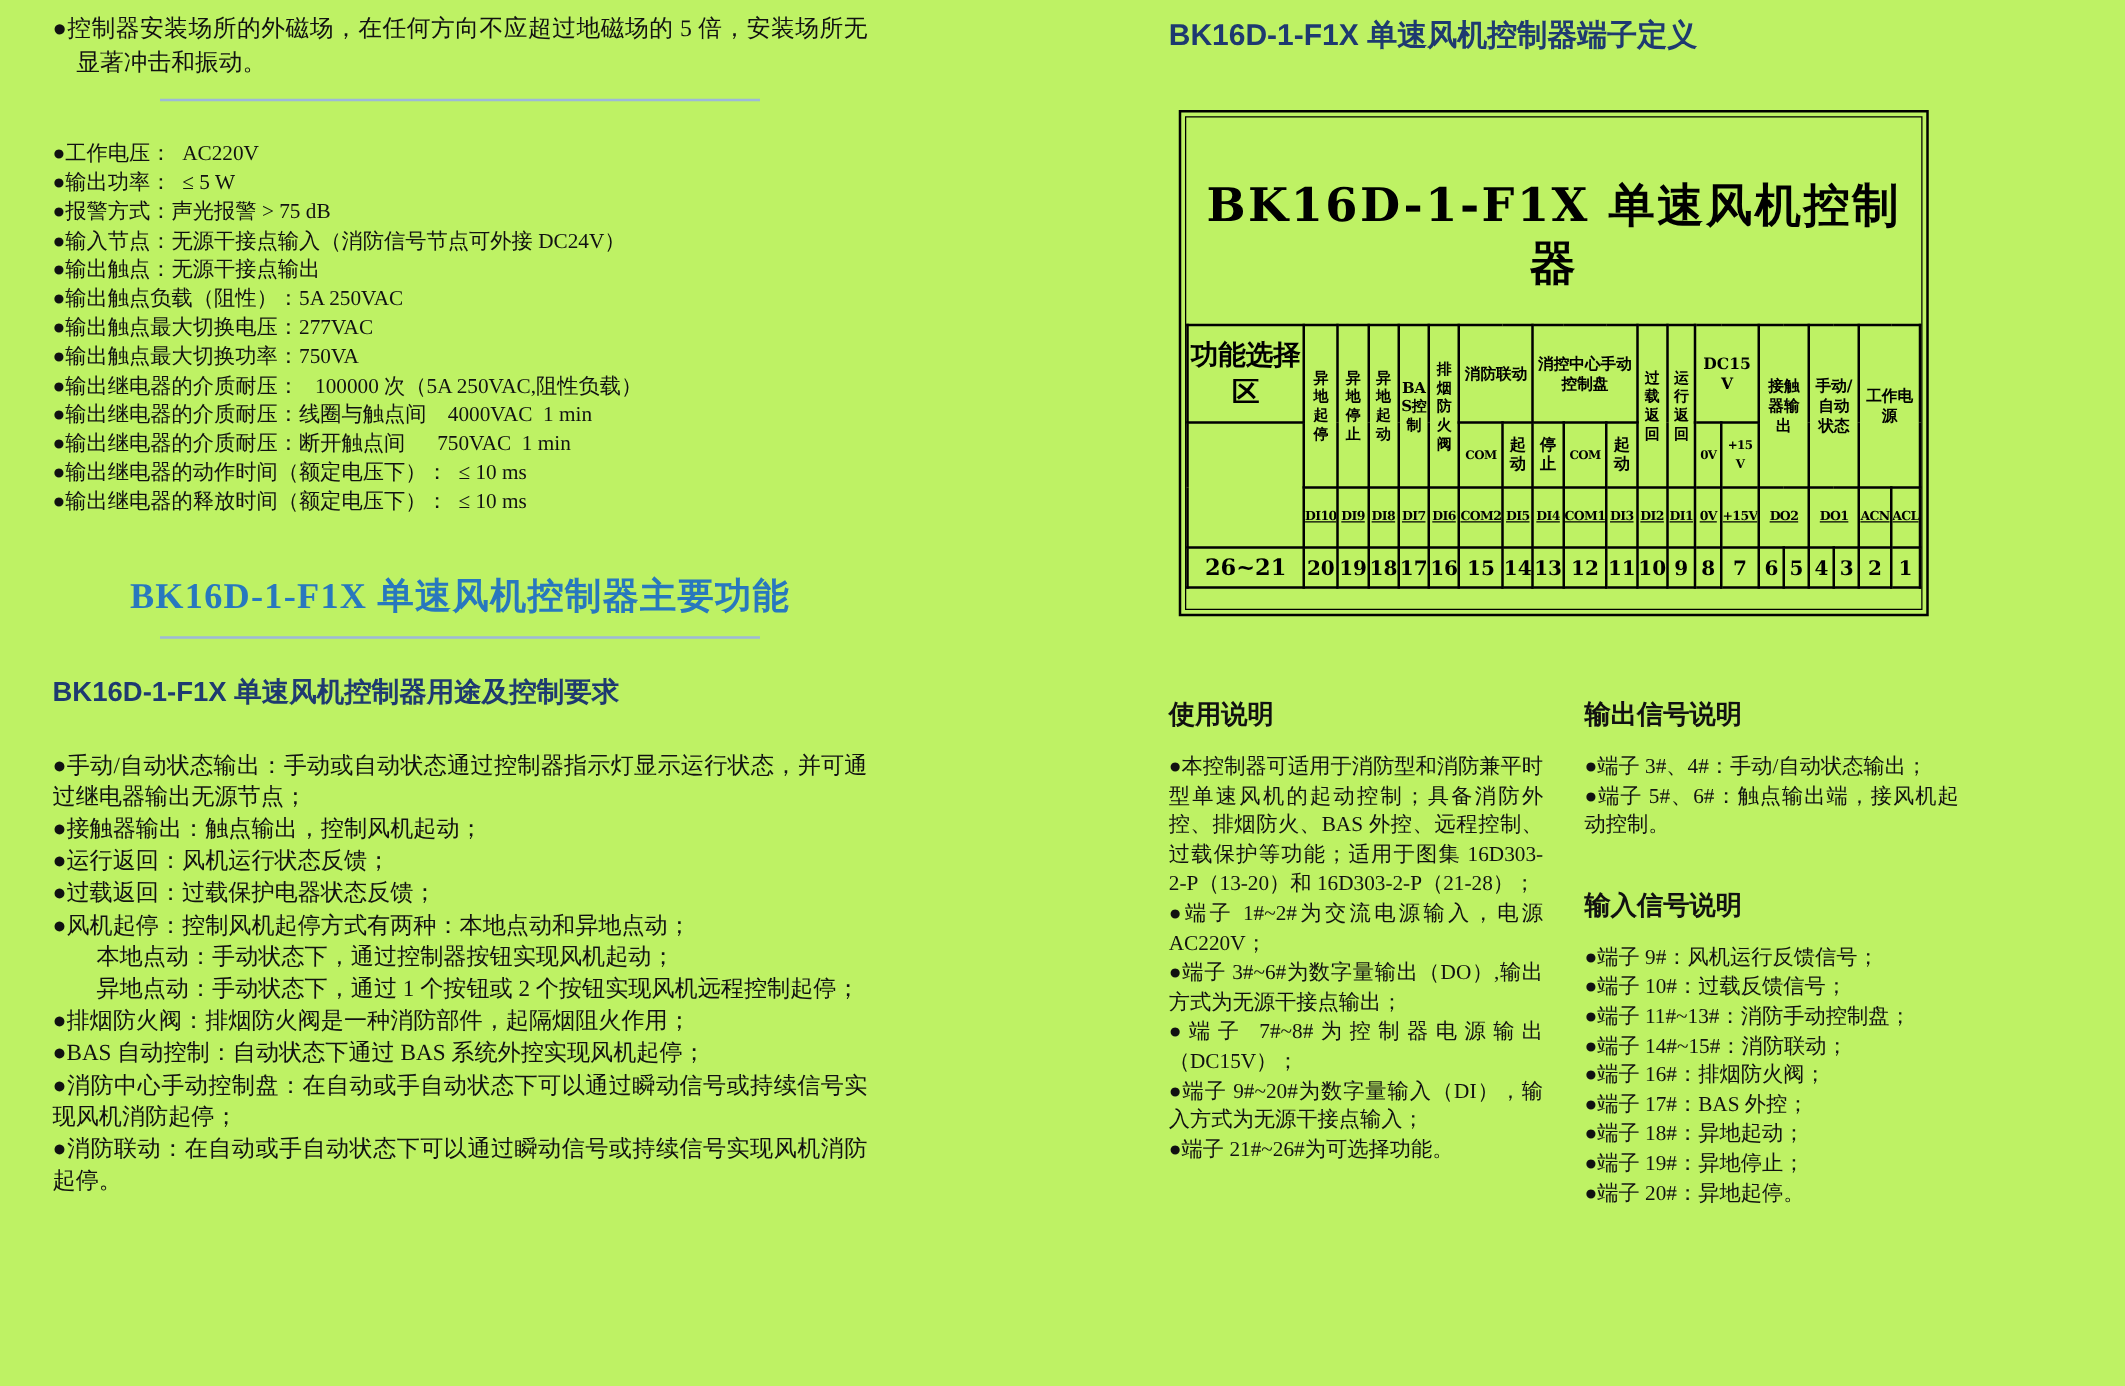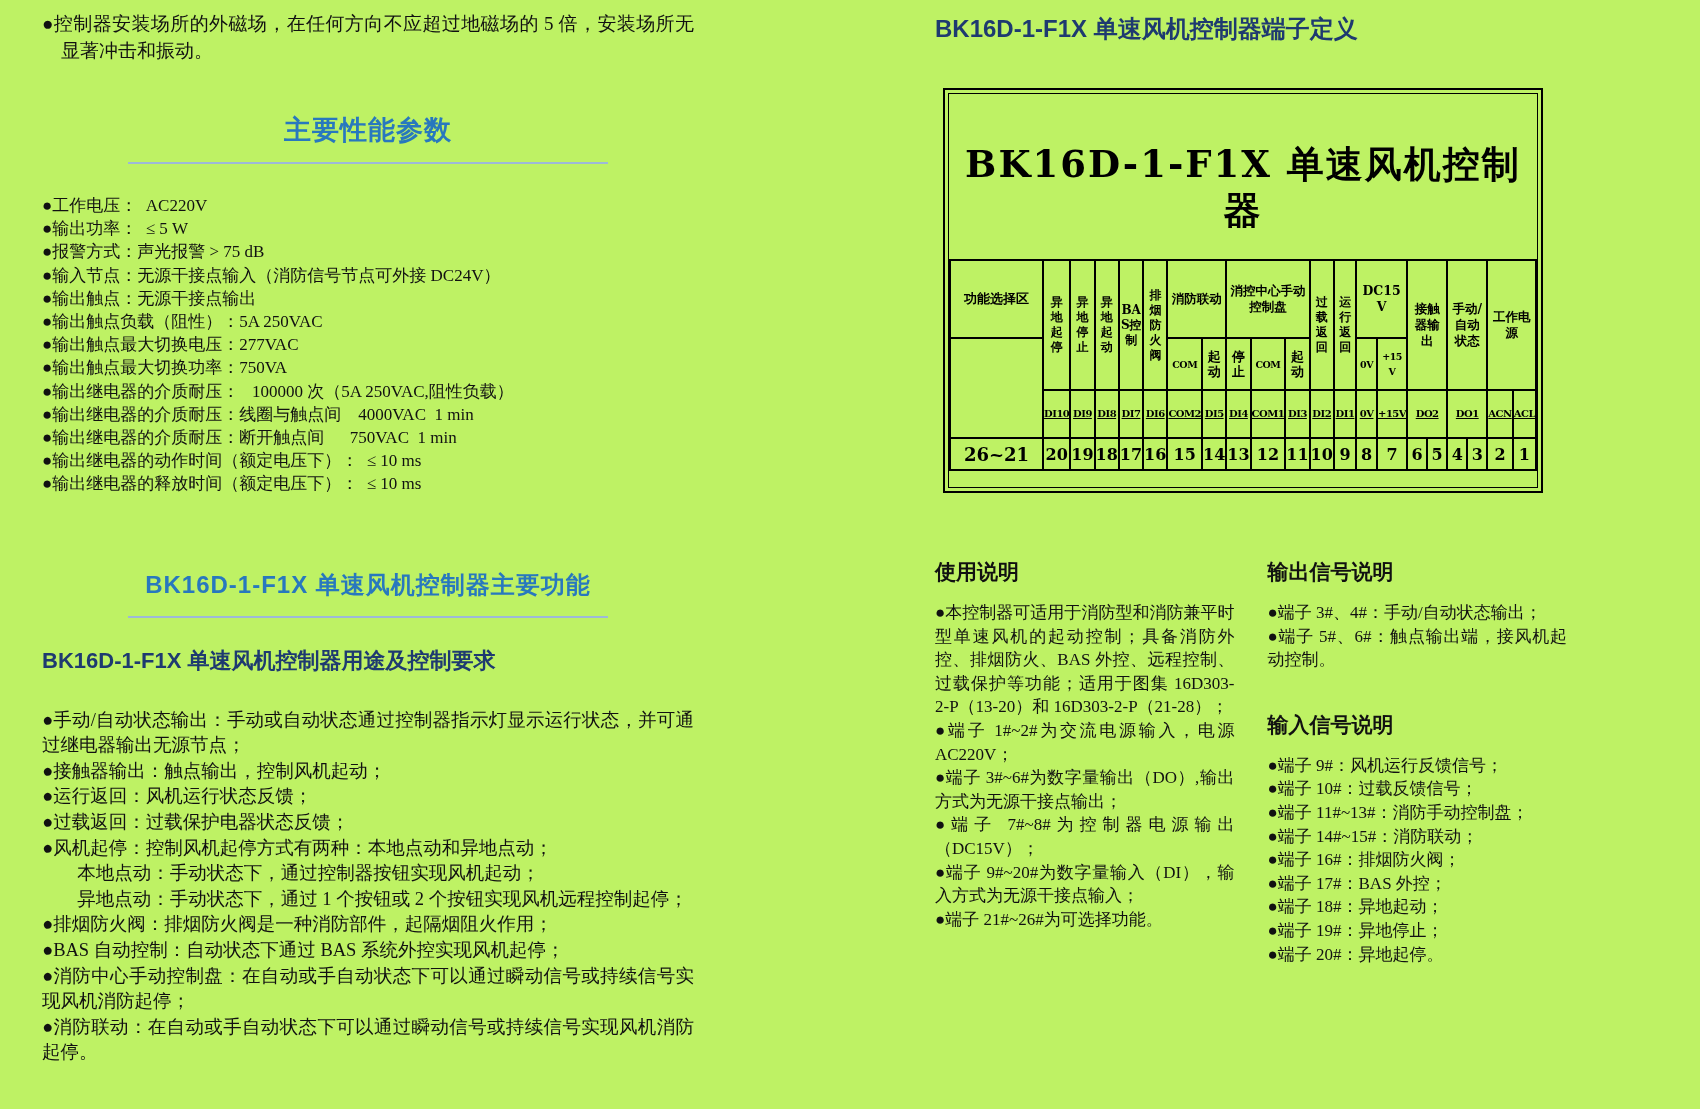--- a/index.html
+++ b/index.html
@@ -3,21 +3,21 @@
 <meta charset="utf-8">
 <style>
   html,body{margin:0;padding:0;background:#ffffff;}
   .page{position:relative;width:1700px;height:1109px;background:#bef264;overflow:hidden;
         font-family:"Liberation Serif","DejaVu Serif",serif;color:#111;}
   
   .col-left{position:absolute;left:42px;top:10px;width:652px;}
   .intro{font-size:19px;line-height:27px;padding-left:1em;text-indent:-1em;text-align:justify;}
   .blue-h{margin:50px 0 0;text-align:center;font-family:"Liberation Sans","DejaVu Sans",sans-serif;
           font-weight:bold;font-size:27px;line-height:33px;color:#2878be;letter-spacing:1px;}
-  .blue-h.h2{margin-top:72px;font-size:24px;}
+  .blue-h.h2{margin-top:48px;font-size:29px;font-family:Liberation Serif, serif;}
   .hr{width:480px;margin:15px auto 0;border-top:2px solid #9db9d8;height:0;}
   .params{margin-top:30px;}
   .params .li{font-size:17px;line-height:23.2px;white-space:pre-wrap;}
   .navy-h{margin:28px 0 0;font-family:"Liberation Sans","DejaVu Sans",sans-serif;font-weight:bold;
           font-size:22px;line-height:30px;color:#1e3a70;}
   .funcs{margin-top:32px;}
   .funcs .li{font-size:18.5px;line-height:25.6px;text-align:justify;}
   .funcs .li.indent{padding-left:1.9em;}
   
   .col-right{position:absolute;left:935px;top:14px;width:632px;}
@@ -27,21 +27,21 @@
   .frame-inner{border:1.5px solid #000;padding:10px 0 16px;}
   .dev-title{margin-top:37px;text-align:center;font-family:"DejaVu Serif","Liberation Serif",serif;
              font-weight:bold;font-size:37px;line-height:46px;letter-spacing:2px;color:#000;}
   .term{border-collapse:collapse;table-layout:fixed;margin:26px auto 0;
         font-family:"DejaVu Serif","Liberation Serif",serif;font-weight:bold;color:#000;}
   .term td{border:2px solid #000;text-align:center;vertical-align:middle;padding:0;overflow:hidden;}
   .term tbody tr:nth-child(1){height:78px;}
   .term tbody tr:nth-child(2){height:52px;}
   .term tbody tr:nth-child(3){height:48px;text-decoration:underline;}
   .term tbody tr:nth-child(4){height:32px;}
-  .term .fs{font-size:13px;}
+  .term .fs{font-size:22px;}
   .term .fsn{font-size:18px;}
   .term .vlab{font-size:12px;line-height:15px;word-break:break-all;padding:2px 1px;letter-spacing:-0.3px;}
   .term .glab{font-size:12.5px;line-height:16px;word-break:break-all;padding:1px 2px;}
   .term .slab{font-size:13px;line-height:15px;word-break:break-all;padding:1px;}
   .term .slab.lat{font-size:9.5px;letter-spacing:-0.5px;}
   .term .tag{font-size:10px;line-height:12px;letter-spacing:-0.5px;}
   .term .num{font-size:16px;}
   .cols2{display:flex;gap:33px;margin-top:64px;}
   .subcol{width:307px;}
   .subcol h3{margin:0 0 14px;font-family:"Liberation Sans","DejaVu Sans",sans-serif;
@@ -49,21 +49,20 @@
   .subcol h3.mt{margin-top:38px;}
   .subcol .li{font-size:17px;line-height:23.6px;text-align:justify;}
 </style>
 </head>
 <body>
 
 <div class="page">
 
   <div class="col-left">
     <div class="intro">●控制器安装场所的外磁场，在任何方向不应超过地磁场的 5 倍，安装场所无显著冲击和振动。</div>
-    <h1 class="blue-h">主要性能参数</h1>
     <div class="hr"></div>
     <div class="params">
         <div class="li">●工作电压：  AC220V</div>
         <div class="li">●输出功率：  ≤ 5 W</div>
         <div class="li">●报警方式：声光报警 &gt; 75 dB</div>
         <div class="li">●输入节点：无源干接点输入（消防信号节点可外接 DC24V）</div>
         <div class="li">●输出触点：无源干接点输出</div>
         <div class="li">●输出触点负载（阻性）：5A 250VAC</div>
         <div class="li">●输出触点最大切换电压：277VAC</div>
         <div class="li">●输出触点最大切换功率：750VA</div>

